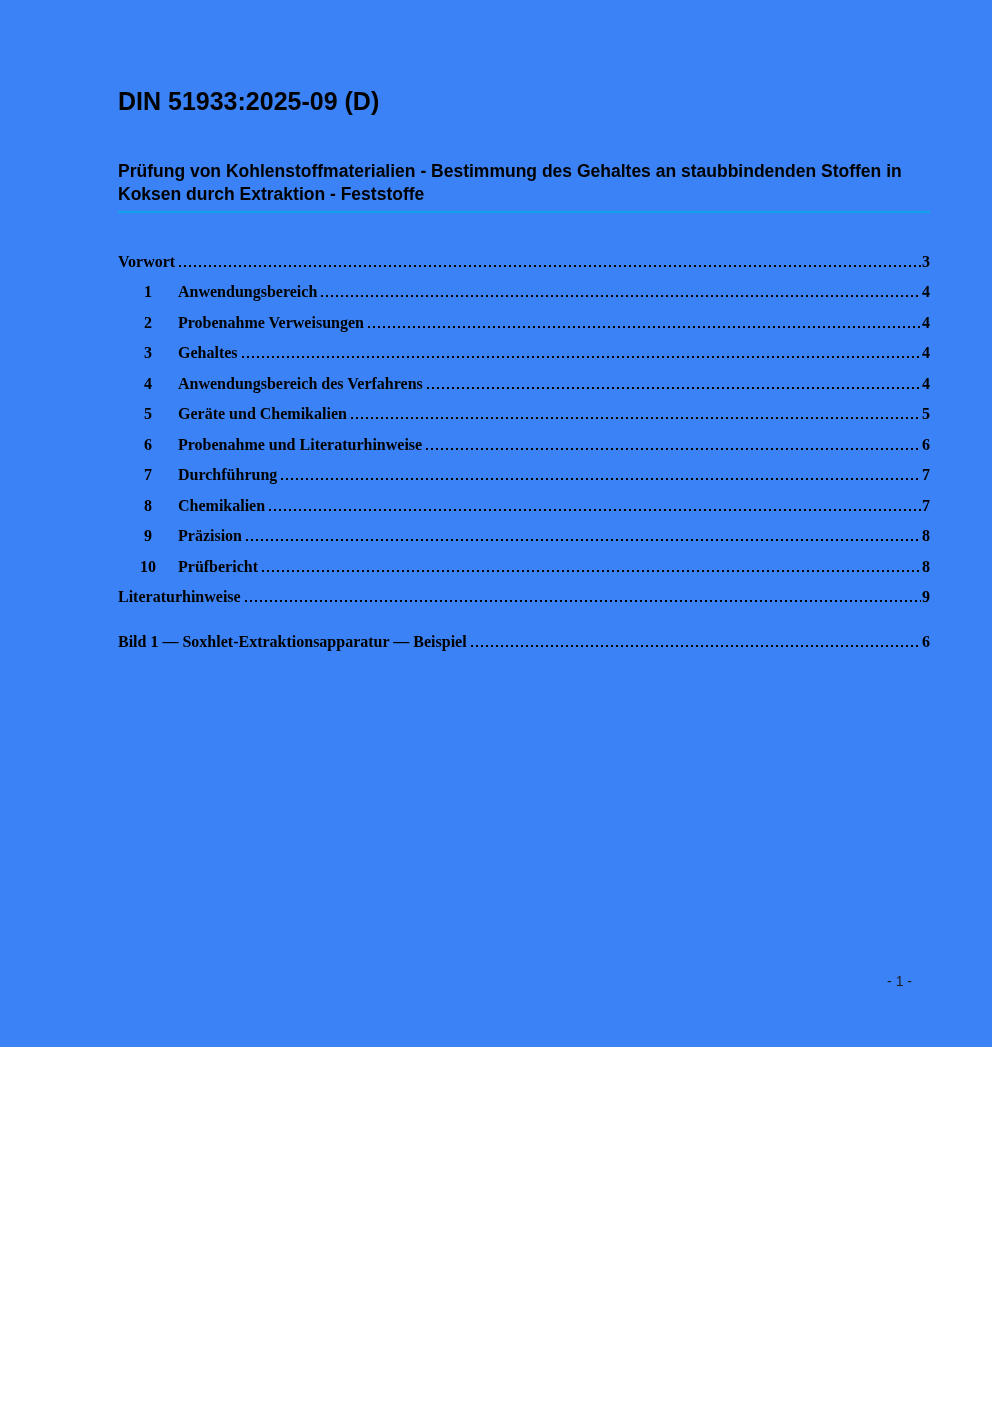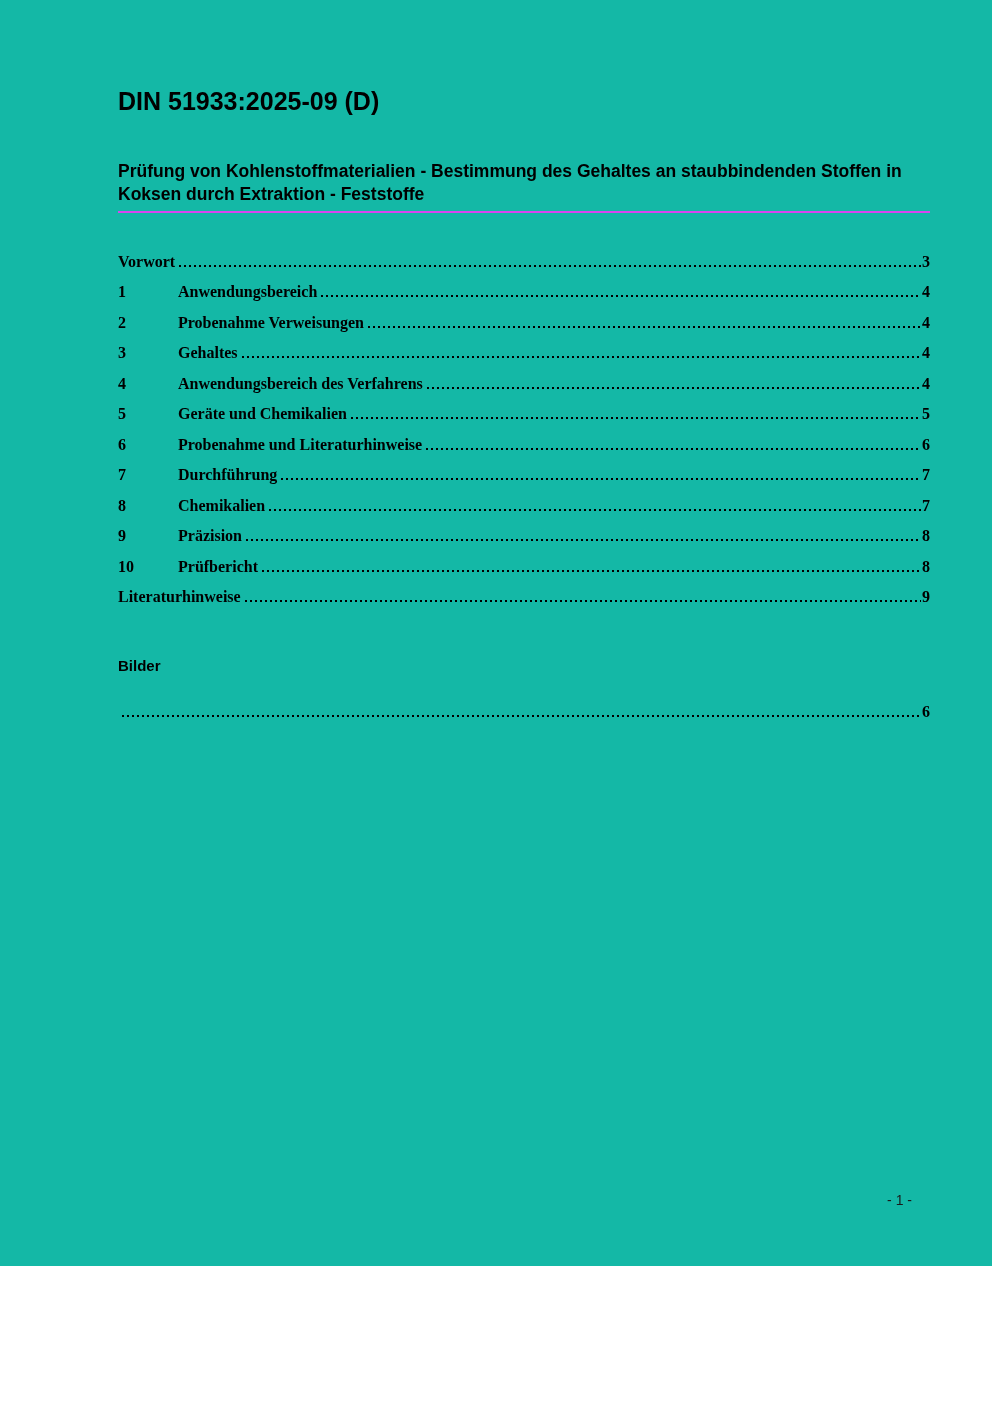--- a/index.html
+++ b/index.html
@@ -3,22 +3,22 @@
 <meta charset="utf-8">
 <style>
   html, body {
     margin: 0;
     padding: 0;
     background: #ffffff;
   }
   .page {
     position: relative;
     width: 992px;
-    height: 1266px;
-    background: #14b8a6;
+    height: 1047px;
+    background: #3b82f6;
     color: #000000;
     overflow: hidden;
     font-family: "Liberation Sans", sans-serif;
   }
   .content {
     position: absolute;
     left: 118px;
     width: 812px;
     top: 0;
   }
@@ -28,21 +28,21 @@
     line-height: 30px;
     font-weight: bold;
     font-family: "Liberation Sans", sans-serif;
   }
   .doc-title {
     margin-top: 44px;
     font-size: 17.5px;
     line-height: 23px;
     font-weight: bold;
     padding-bottom: 5px;
-    border-bottom: 2px solid #d946ef;
+    border-bottom: 2px solid #0ea5e9;
     font-family: "Liberation Sans", sans-serif;
   }
   .toc-header {
     margin-top: 36px;
     display: flex;
     align-items: baseline;
     justify-content: space-between;
   }
   .toc-heading {
     font-size: 22px;
@@ -63,20 +63,21 @@
     font-size: 16px;
   }
   .toc-row {
     height: 30.5px;
     display: flex;
     align-items: flex-end;
   }
   .toc-row span {
     line-height: 19px;
     white-space: nowrap;
+    text-align: center;
   }
   .toc-num {
     min-width: 60px;
     flex: 0 0 auto;
   }
   .toc-num:empty { display: none; }
   .toc-label { flex: 0 0 auto; }
   .toc-leader {
     flex: 1 1 auto;
     height: 2px;
@@ -199,25 +200,25 @@
         </div>
 
         <div class="toc-row">
 
           <span class="toc-label">Literaturhinweise</span>
           <span class="toc-leader"></span>
           <span class="toc-page">9</span>
         </div>
       </div>
 
-    <div class="figures-heading">Bilder</div>
 
     <div class="figure-list">
 
         <div class="toc-row">
+          <span class="toc-label">Bild 1 — Soxhlet-Extraktionsapparatur — Beispiel</span>
           <span class="toc-leader"></span>
           <span class="toc-page">6</span>
         </div>
       </div>
 
   </div>
 
   <div class="page-footer">- 1 -</div>
 </div>
 

